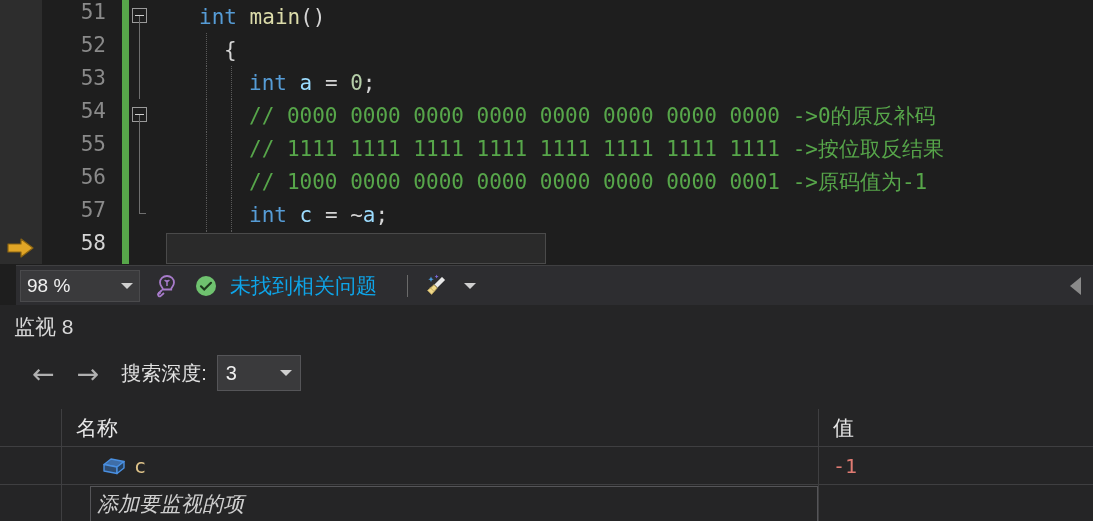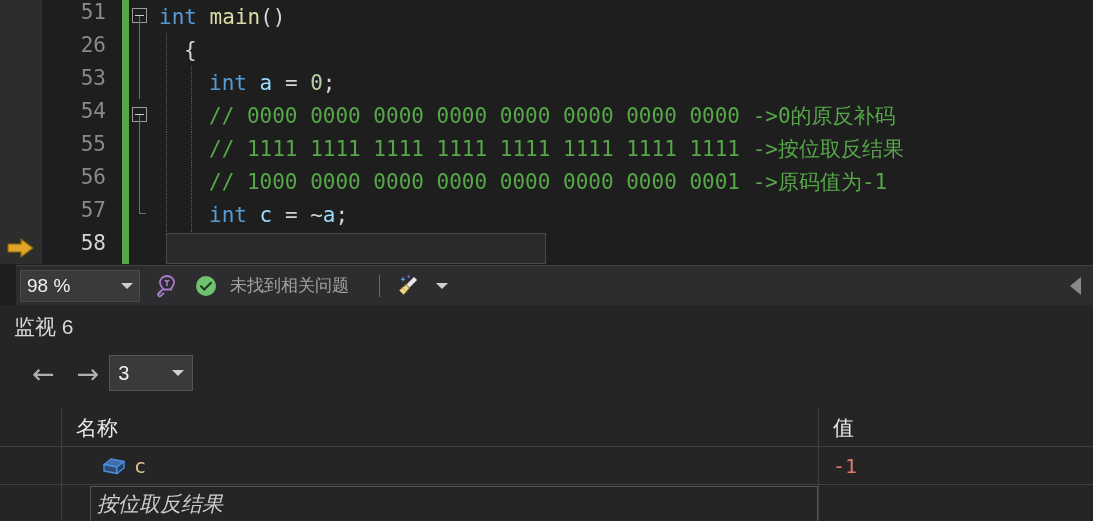--- a/index.html
+++ b/index.html
@@ -64,20 +64,21 @@
   .fold-line.half-top { top: 16px; }
   .fold-line.half-bot { bottom: 17px; }
   .fold-line.elbow::after {
     content: ""; position: absolute; left: 0; bottom: 0;
     width: 7px; height: 1px; background: #6e6e6e;
   }
   .code-text {
     flex: 1 1 auto; position: relative; height: 33px;
     display: flex; align-items: center;
     padding-left: 4px;
+    margin-left: 40px;
   }
   .indent-guide {
     position: absolute; top: 0; bottom: 0; width: 1px;
     border-left: 1px dotted #5a5a5a;
   }
   .exec-arrow { display: block; }
   
   .kw      { color: #569cd6; }
   .fn      { color: #dcdcaa; }
   .ident   { color: #9cdcfe; }
@@ -118,21 +119,21 @@
     color: #f0f0f0; font-size: 19px;
   }
   .zoom-combo .caret { margin-left: auto; }
   .caret {
     width: 0; height: 0;
     border-left: 6px solid transparent;
     border-right: 6px solid transparent;
     border-top: 6px solid #cfcfcf;
   }
   .sb-icon { margin-left: 14px; display: flex; align-items: center; }
-  .sb-text { color: #a3a3a3; font-size: 17px; margin-left: 12px; }
+  .sb-text { color: #0ea5e9; font-size: 21px; margin-left: 12px; }
   .sb-sep {
     width: 1px; height: 22px; background: #6a6a6a; margin-left: 30px;
   }
   .sb-right { margin-left: auto; display: flex; align-items: center; }
   .tri-left {
     width: 0; height: 0;
     border-top: 9px solid transparent;
     border-bottom: 9px solid transparent;
     border-right: 11px solid #8a8a8a;
     margin: 0 28px 0 40px;
@@ -215,21 +216,21 @@
   .add-placeholder {
     color: #cfcfcf; font-size: 21px; font-style: italic;
   }
 </style>
 </head>
 <body>
 
 <div id="editor">
   <div id="editor-lines">
       <div class="code-line"><div class="breakpoint-col"></div><div class="linenum">51</div><div class="changebar"></div><div class="glyph-col"><div class="fold-box"></div><div class="fold-line half-top"></div></div><div class="code-text"><span style="padding-left: 0px;"><span class="kw">int</span><span class="punc"> </span><span class="fn">main</span><span class="brace">()</span></span></div></div>
-      <div class="code-line"><div class="breakpoint-col"></div><div class="linenum">26</div><div class="changebar"></div><div class="glyph-col"><div class="fold-line"></div></div><div class="code-text"><div class="indent-guide" style="left: 11px;"></div><span style="padding-left: 25px;"><span class="brace">{</span></span></div></div>
+      <div class="code-line"><div class="breakpoint-col"></div><div class="linenum">52</div><div class="changebar"></div><div class="glyph-col"><div class="fold-line"></div></div><div class="code-text"><div class="indent-guide" style="left: 11px;"></div><span style="padding-left: 25px;"><span class="brace">{</span></span></div></div>
       <div class="code-line"><div class="breakpoint-col"></div><div class="linenum">53</div><div class="changebar"></div><div class="glyph-col"><div class="fold-line"></div></div><div class="code-text"><div class="indent-guide" style="left: 11px;"></div><div class="indent-guide" style="left: 36px;"></div><span style="padding-left: 50px;"><span class="kw">int</span><span class="punc"> </span><span class="ident">a</span><span class="op"> = </span><span class="num">0</span><span class="punc">;</span></span></div></div>
       <div class="code-line"><div class="breakpoint-col"></div><div class="linenum">54</div><div class="changebar"></div><div class="glyph-col"><div class="fold-box"></div><div class="fold-line half-top"></div></div><div class="code-text"><div class="indent-guide" style="left: 11px;"></div><div class="indent-guide" style="left: 36px;"></div><span style="padding-left: 50px;"><span class="cmt">// 0000 0000 0000 0000 0000 0000 0000 0000 -&gt;0的原反补码</span></span></div></div>
       <div class="code-line"><div class="breakpoint-col"></div><div class="linenum">55</div><div class="changebar"></div><div class="glyph-col"><div class="fold-line"></div></div><div class="code-text"><div class="indent-guide" style="left: 11px;"></div><div class="indent-guide" style="left: 36px;"></div><span style="padding-left: 50px;"><span class="cmt">// 1111 1111 1111 1111 1111 1111 1111 1111 -&gt;按位取反结果</span></span></div></div>
       <div class="code-line"><div class="breakpoint-col"></div><div class="linenum">56</div><div class="changebar"></div><div class="glyph-col"><div class="fold-line"></div></div><div class="code-text"><div class="indent-guide" style="left: 11px;"></div><div class="indent-guide" style="left: 36px;"></div><span style="padding-left: 50px;"><span class="cmt">// 1000 0000 0000 0000 0000 0000 0000 0001 -&gt;原码值为-1</span></span></div></div>
       <div class="code-line"><div class="breakpoint-col"></div><div class="linenum">57</div><div class="changebar"></div><div class="glyph-col"><div class="fold-line half-bot elbow"></div></div><div class="code-text"><div class="indent-guide" style="left: 11px;"></div><div class="indent-guide" style="left: 36px;"></div><span style="padding-left: 50px;"><span class="kw">int</span><span class="punc"> </span><span class="ident">c</span><span class="op"> = </span><span class="op">~</span><span class="ident">a</span><span class="punc">;</span></span></div></div>
       <div class="code-line"><div class="breakpoint-col"><svg class="exec-arrow" width="30" height="24" viewBox="0 0 30 24">
             <path d="M2 8h13V3l12 9-12 9v-5H2z" fill="#e0a526" stroke="#8a6412" stroke-width="1.2" stroke-linejoin="round"></path>
           </svg></div><div class="linenum current">58</div><div class="changebar"></div><div class="glyph-col"></div><div class="code-text"><div class="indent-guide" style="left: 11px;"></div><div class="indent-guide" style="left: 36px;"></div><span style="padding-left: 50px;"><span class="ctrl">return</span><span class="punc"> </span><span class="num">0</span><span class="punc">;</span></span><span class="diag">已用时间 &lt;= 2ms</span></div></div>
     </div>
   <div class="cur-stmt-box"></div>
@@ -270,27 +271,28 @@
     </svg>
   </div>
   <span class="caret" style="margin-left:14px;"></span>
 
   <div class="sb-right">
     <span class="tri-left"></span>
   </div>
 </div>
 
 <div id="watch">
-  <div class="panel-title">监视 6</div>
+  <div class="panel-title">监视 8</div>
 
   <div class="watch-toolbar">
 
     <span class="nav-arrow">←</span>
     <span class="nav-arrow">→</span>
 
+    <span class="depth-label">搜索深度:</span>
     <div class="depth-combo">
       <span>3</span>
       <span class="caret"></span>
     </div>
   </div>
 
   <div class="grid">
     <div class="grid-row header-row">
       <div class="gutter-col"></div>
       <div class="col-name">名称</div>
@@ -311,19 +313,19 @@
       </div>
       <div class="col-value">
         <span class="var-value">-1</span>
       </div>
     </div>
 
     <div class="grid-row add-row">
       <div class="gutter-col"></div>
       <div class="col-name">
         <div class="add-cell">
-          <span class="add-placeholder">按位取反结果</span>
+          <span class="add-placeholder">添加要监视的项</span>
         </div>
       </div>
       <div class="col-value"></div>
     </div>
   </div>
 </div>
 
 </body></html>

